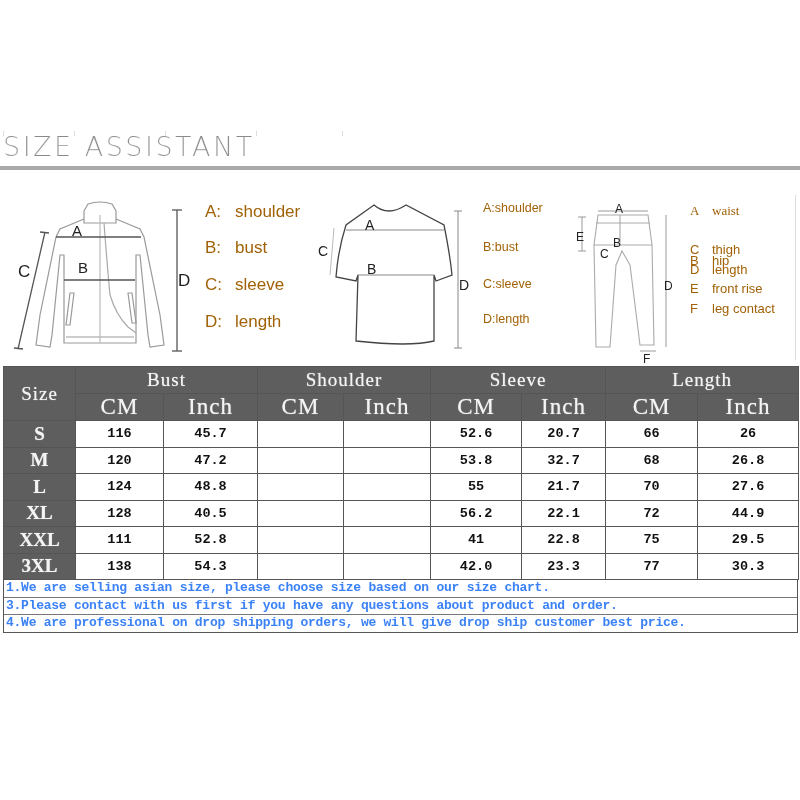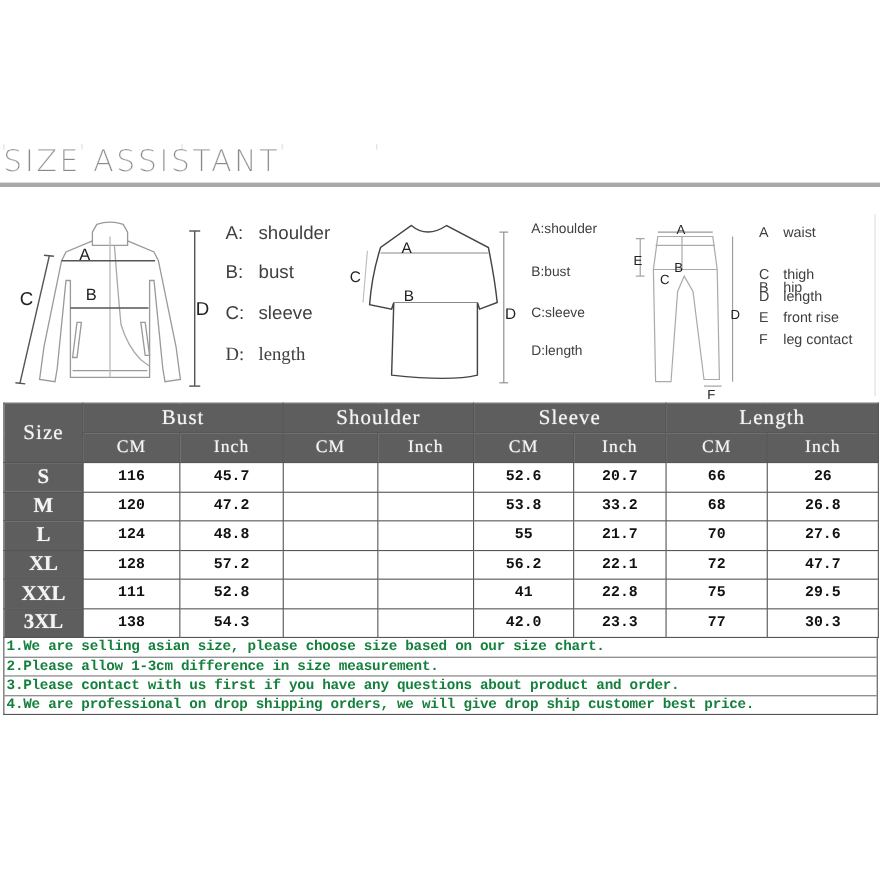--- a/index.html
+++ b/index.html
@@ -13,56 +13,56 @@
     -webkit-text-stroke: 0.2px #fff;
   }
   .title-rule { position: absolute; left: 0; top: 166px; width: 800px; height: 4px; background: #a9a9a9; }
   .ticks { position:absolute; left:0; top:131px; width:800px; height:6px; }
   .ticks span { position:absolute; top:0; width:1px; height:5px; background:#ddd; }
 
   
   .diagram { position: absolute; }
   .diagram svg { position: absolute; left: 0; top: 0; overflow: visible; }
   .legend { position: absolute; }
-  .legend-item { position: absolute; white-space: nowrap; color: #404040; }
+  .legend-item { position: absolute; white-space: nowrap; color: #a16207; }
   .jacket-legend .legend-item { font-size: 17px; }
   .jacket-legend .key { display:inline-block; width: 30px; }
   .tee-legend .legend-item { font-size: 12.5px; text-align: center; }
   .pants-legend .legend-item { font-size: 13px; }
   .pants-legend .key { display:inline-block; width: 22px; }
 
   
   .size-table {
     position: absolute; left: 3px; top: 366px; width: 795px;
     border-collapse: collapse; table-layout: fixed;
     font-family: "Liberation Serif", serif;
   }
   .size-table td, .size-table th { border: 1px solid #555; text-align: center; padding: 0; }
   .size-table th {
     background: #5e5e5e; color: #f4f4f4; font-weight: normal;
     font-size: 19px; letter-spacing: 1px; height: 27px;
     text-shadow: 0 0 1px #ccc;
   }
   .size-table th.size-head { font-size: 19px; }
-  .size-table th.sub { font-family: "Liberation Serif", serif; font-size: 16px; }
+  .size-table th.sub { font-family: "Liberation Serif", serif; font-size: 23px; }
   .size-table td.size-cell {
     background: #5e5e5e; color: #f4f4f4; font-weight: bold; font-size: 19px;
     text-shadow: 0 0 1px #bbb;
   }
   .size-table td.val {
     background: #fff; color: #111; font-family: "Liberation Mono", monospace;
     font-weight: bold; font-size: 13.5px; height: 26.5px;
   }
   .notes {
     position: absolute; left: 3px; top: 580px; width: 795px;
     border: 1px solid #555; border-top: none;
   }
   .note {
     height: 17.2px; line-height: 16px; border-top: 1px solid #777;
-    font-family: "Liberation Mono", monospace; font-size: 13px; color: #15803d;
+    font-family: "Liberation Mono", monospace; font-size: 13px; color: #3b82f6;
     padding-left: 2px; white-space: nowrap; overflow: hidden; font-weight: bold;
     letter-spacing: -0.25px;
   }
   .note:first-child { border-top: none; }
 </style>
 </head>
 <body>
 
 <div class="ticks">
   <span style="left:3px"></span>
@@ -99,21 +99,21 @@
     </g>
     <text x="72" y="41" font-size="15" fill="#222" font-family="Liberation Sans, sans-serif">A</text>
     <text x="78" y="78" font-size="15" fill="#222" font-family="Liberation Sans, sans-serif">B</text>
     <text x="18" y="82" font-size="17" fill="#222" font-family="Liberation Sans, sans-serif">C</text>
     <text x="178" y="91" font-size="17" fill="#222" font-family="Liberation Sans, sans-serif">D</text>
   </svg>
   <div class="legend jacket-legend" style="left:205px;top:0;">
     <div class="legend-item" style="top:7px;"><span class="key">A:</span><span>shoulder</span></div>
     <div class="legend-item" style="top:43px;"><span class="key">B:</span><span>bust</span></div>
     <div class="legend-item" style="top:80px;"><span class="key">C:</span><span>sleeve</span></div>
-    <div class="legend-item" style="top:117px;font-family:Liberation Serif, serif;"><span class="key">D:</span><span>length</span></div>
+    <div class="legend-item" style="top:117px;"><span class="key">D:</span><span>length</span></div>
   </div>
 </div>
 
 <div class="diagram" style="left:310px;top:195px;width:260px;height:165px;">
   <svg width="170" height="165">
     <g fill="none" stroke="#444" stroke-width="1.3">
       <path d="M64 10 Q78 22 96 10 L134 30 Q140 60 142 80 L126 86 L124 80 L124 146 Q100 152 46 146 L48 80 L46 86 L26 82 Q28 55 36 30 Z"></path>
     </g>
     <g stroke="#888" stroke-width="1" fill="none">
       <line x1="36" y1="35" x2="134" y2="35"></line>
@@ -153,21 +153,21 @@
       <line x1="70" y1="156" x2="86" y2="156"></line>
     </g>
     <text x="45" y="18" font-size="12" fill="#222" font-family="Liberation Sans, sans-serif">A</text>
     <text x="43" y="52" font-size="12" fill="#222" font-family="Liberation Sans, sans-serif">B</text>
     <text x="30" y="63" font-size="12" fill="#222" font-family="Liberation Sans, sans-serif">C</text>
     <text x="94" y="95" font-size="12" fill="#222" font-family="Liberation Sans, sans-serif">D</text>
     <text x="6" y="46" font-size="12" fill="#222" font-family="Liberation Sans, sans-serif">E</text>
     <text x="73" y="168" font-size="12" fill="#222" font-family="Liberation Sans, sans-serif">F</text>
   </svg>
   <div class="legend pants-legend" style="left:120px;top:0;">
-    <div class="legend-item" style="top:8px;"><span class="key">A</span><span>waist</span></div>
+    <div class="legend-item" style="top:8px;font-family:Liberation Serif, serif;"><span class="key">A</span><span>waist</span></div>
     <div class="legend-item" style="top:27px;margin-top:31px;"><span class="key">B</span><span>hip</span></div>
     <div class="legend-item" style="top:47px;"><span class="key">C</span><span>thigh</span></div>
     <div class="legend-item" style="top:67px;"><span class="key">D</span><span>length</span></div>
     <div class="legend-item" style="top:86px;"><span class="key">E</span><span>front  rise</span></div>
     <div class="legend-item" style="top:106px;"><span class="key">F</span><span>leg contact</span></div>
   </div>
   <div style="position:absolute;left:225px;top:0;width:1px;height:165px;background:#ddd;"></div>
 </div>
 
 <table class="size-table">
@@ -213,45 +213,45 @@
       <td class="val">66</td>
       <td class="val">26</td>
     </tr>
     <tr>
       <td class="size-cell">M</td>
       <td class="val">120</td>
       <td class="val">47.2</td>
       <td class="val"></td>
       <td class="val"></td>
       <td class="val">53.8</td>
-      <td class="val">33.2</td>
+      <td class="val">32.7</td>
       <td class="val">68</td>
       <td class="val">26.8</td>
     </tr>
     <tr>
       <td class="size-cell">L</td>
       <td class="val">124</td>
       <td class="val">48.8</td>
       <td class="val"></td>
       <td class="val"></td>
       <td class="val">55</td>
       <td class="val">21.7</td>
       <td class="val">70</td>
       <td class="val">27.6</td>
     </tr>
     <tr>
       <td class="size-cell">XL</td>
       <td class="val">128</td>
-      <td class="val">57.2</td>
+      <td class="val">40.5</td>
       <td class="val"></td>
       <td class="val"></td>
       <td class="val">56.2</td>
       <td class="val">22.1</td>
       <td class="val">72</td>
-      <td class="val">47.7</td>
+      <td class="val">44.9</td>
     </tr>
     <tr>
       <td class="size-cell">XXL</td>
       <td class="val">111</td>
       <td class="val">52.8</td>
       <td class="val"></td>
       <td class="val"></td>
       <td class="val">41</td>
       <td class="val">22.8</td>
       <td class="val">75</td>
@@ -266,16 +266,15 @@
       <td class="val">42.0</td>
       <td class="val">23.3</td>
       <td class="val">77</td>
       <td class="val">30.3</td>
     </tr>
   </tbody>
 </table>
 
 <div class="notes">
   <div class="note">1.We are selling asian size, please choose size based on our size chart.</div>
-  <div class="note">2.Please allow 1-3cm difference in size measurement.</div>
   <div class="note">3.Please contact with us first if you have any questions about product and order.</div>
   <div class="note">4.We are professional on drop shipping orders, we will give drop ship customer best price.</div>
 </div>
 
 </body></html>

